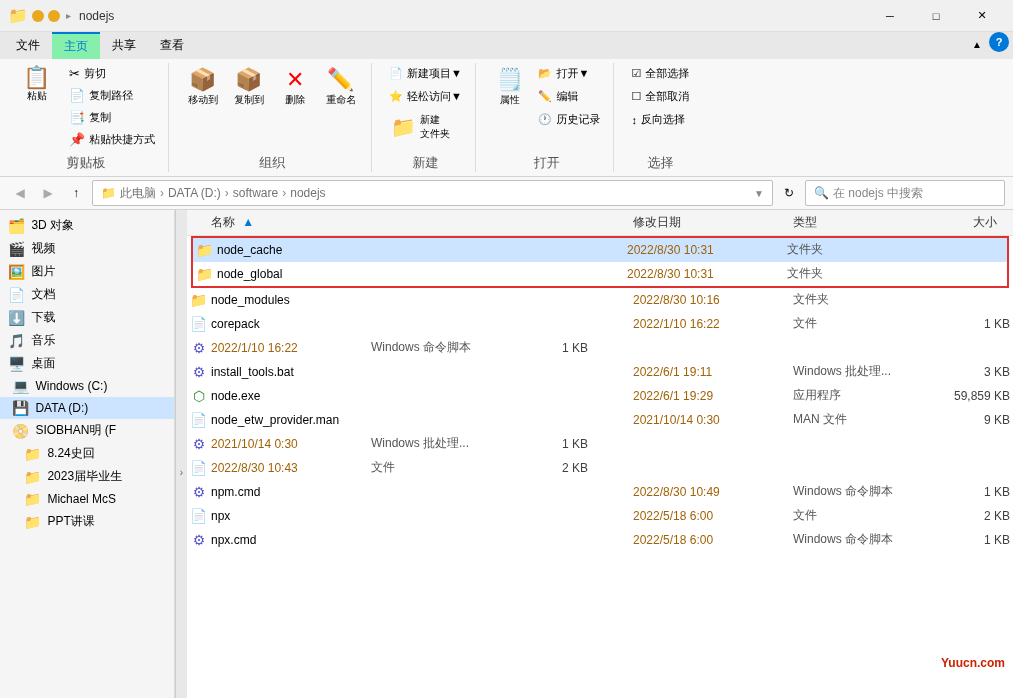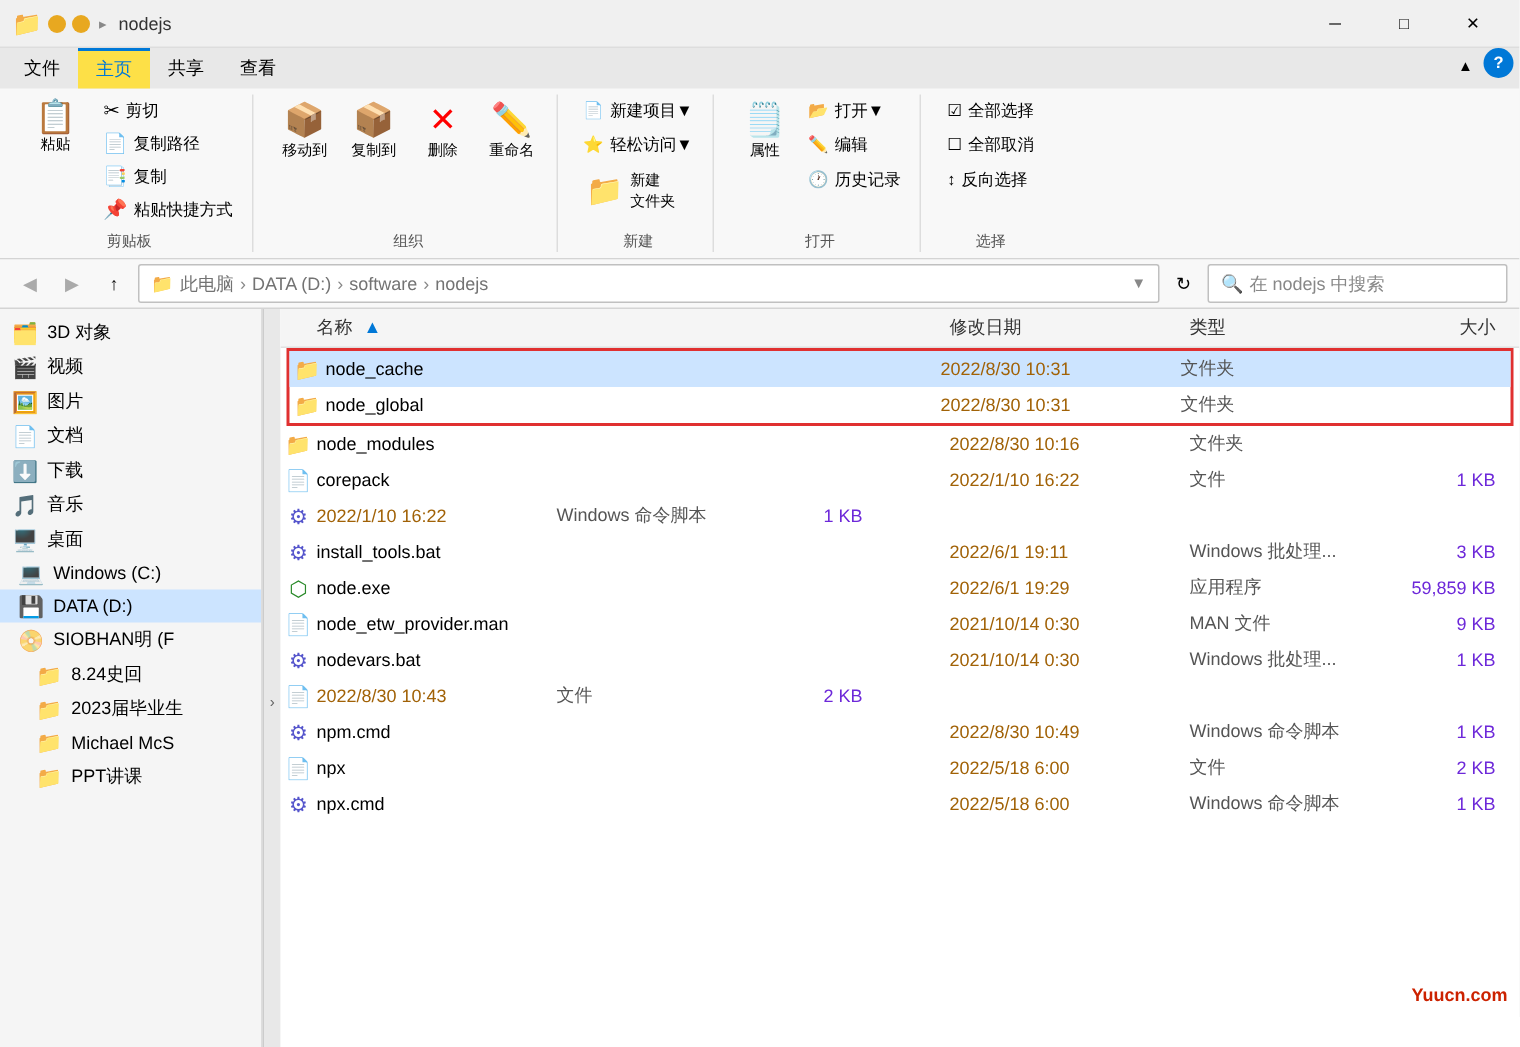--- a/index.html
+++ b/index.html
@@ -35,42 +35,42 @@
       background: #e8e8e8;
     }
     .ribbon-tab {
       padding: 4px 12px;
       font-size: 12px;
       cursor: pointer;
       border: none;
       background: transparent;
     }
     .ribbon-tab.active {
-      background: #fde047;
+      background: #86efac;
       border-top: 2px solid #0078d7;
       color: #0078d7;
     }
     .ribbon-content {
       display: flex;
       align-items: stretch;
       padding: 4px 8px;
       gap: 8px;
       min-height: 80px;
     }
     .ribbon-group {
       display: flex;
       flex-direction: column;
       align-items: center;
       border-right: 1px solid #ddd;
       padding: 0 8px 0 4px;
       min-width: 60px;
     }
     .ribbon-group:last-child { border-right: none; }
     .ribbon-group-label {
-      font-size: 10px;
+      font-size: 13px;
       color: #555;
       margin-top: auto;
       padding-top: 4px;
     }
     .ribbon-btn {
       display: flex;
       flex-direction: column;
       align-items: center;
       padding: 3px 6px;
       cursor: pointer;
@@ -201,21 +201,21 @@
       padding: 3px 0;
       font-size: 12px;
       cursor: pointer;
       border-bottom: 1px solid transparent;
     }
     .file-row.selected { background: #cce4ff; }
     .file-icon { width: 24px; text-align: center; font-size: 14px; flex-shrink: 0; }
     .file-name { flex: 1; }
     .file-date { width: 160px; color: #a16207; }
     .file-type { width: 140px; color: #555; }
-    .file-size { width: 80px; text-align: right; padding-right: 16px; color: #6d28d9; }
+    .file-size { width: 80px; text-align: right; padding-right: 3px; color: #404040; }
 
     
     .watermark {
       position: fixed;
       bottom: 28px;
       right: 8px;
       color: #cc2200;
       font-size: 12px;
       font-weight: bold;
       display: flex;
@@ -531,21 +531,20 @@
     </div>
         <div class="file-row">
       <span class="file-icon" style="">📄</span>
       <span class="file-name">node_etw_provider.man</span>
       <span class="file-date">2021/10/14 0:30</span>
       <span class="file-type">MAN 文件</span>
       <span class="file-size">9 KB</span>
     </div>
         <div class="file-row">
       <span class="file-icon" style="color:#5555cc;">⚙</span>
-      <span class="file-name">nodevars.bat</span>
       <span class="file-date">2021/10/14 0:30</span>
       <span class="file-type">Windows 批处理...</span>
       <span class="file-size">1 KB</span>
     </div>
         <div class="file-row">
       <span class="file-icon" style="">📄</span>
       <span class="file-date">2022/8/30 10:43</span>
       <span class="file-type">文件</span>
       <span class="file-size">2 KB</span>
     </div>

